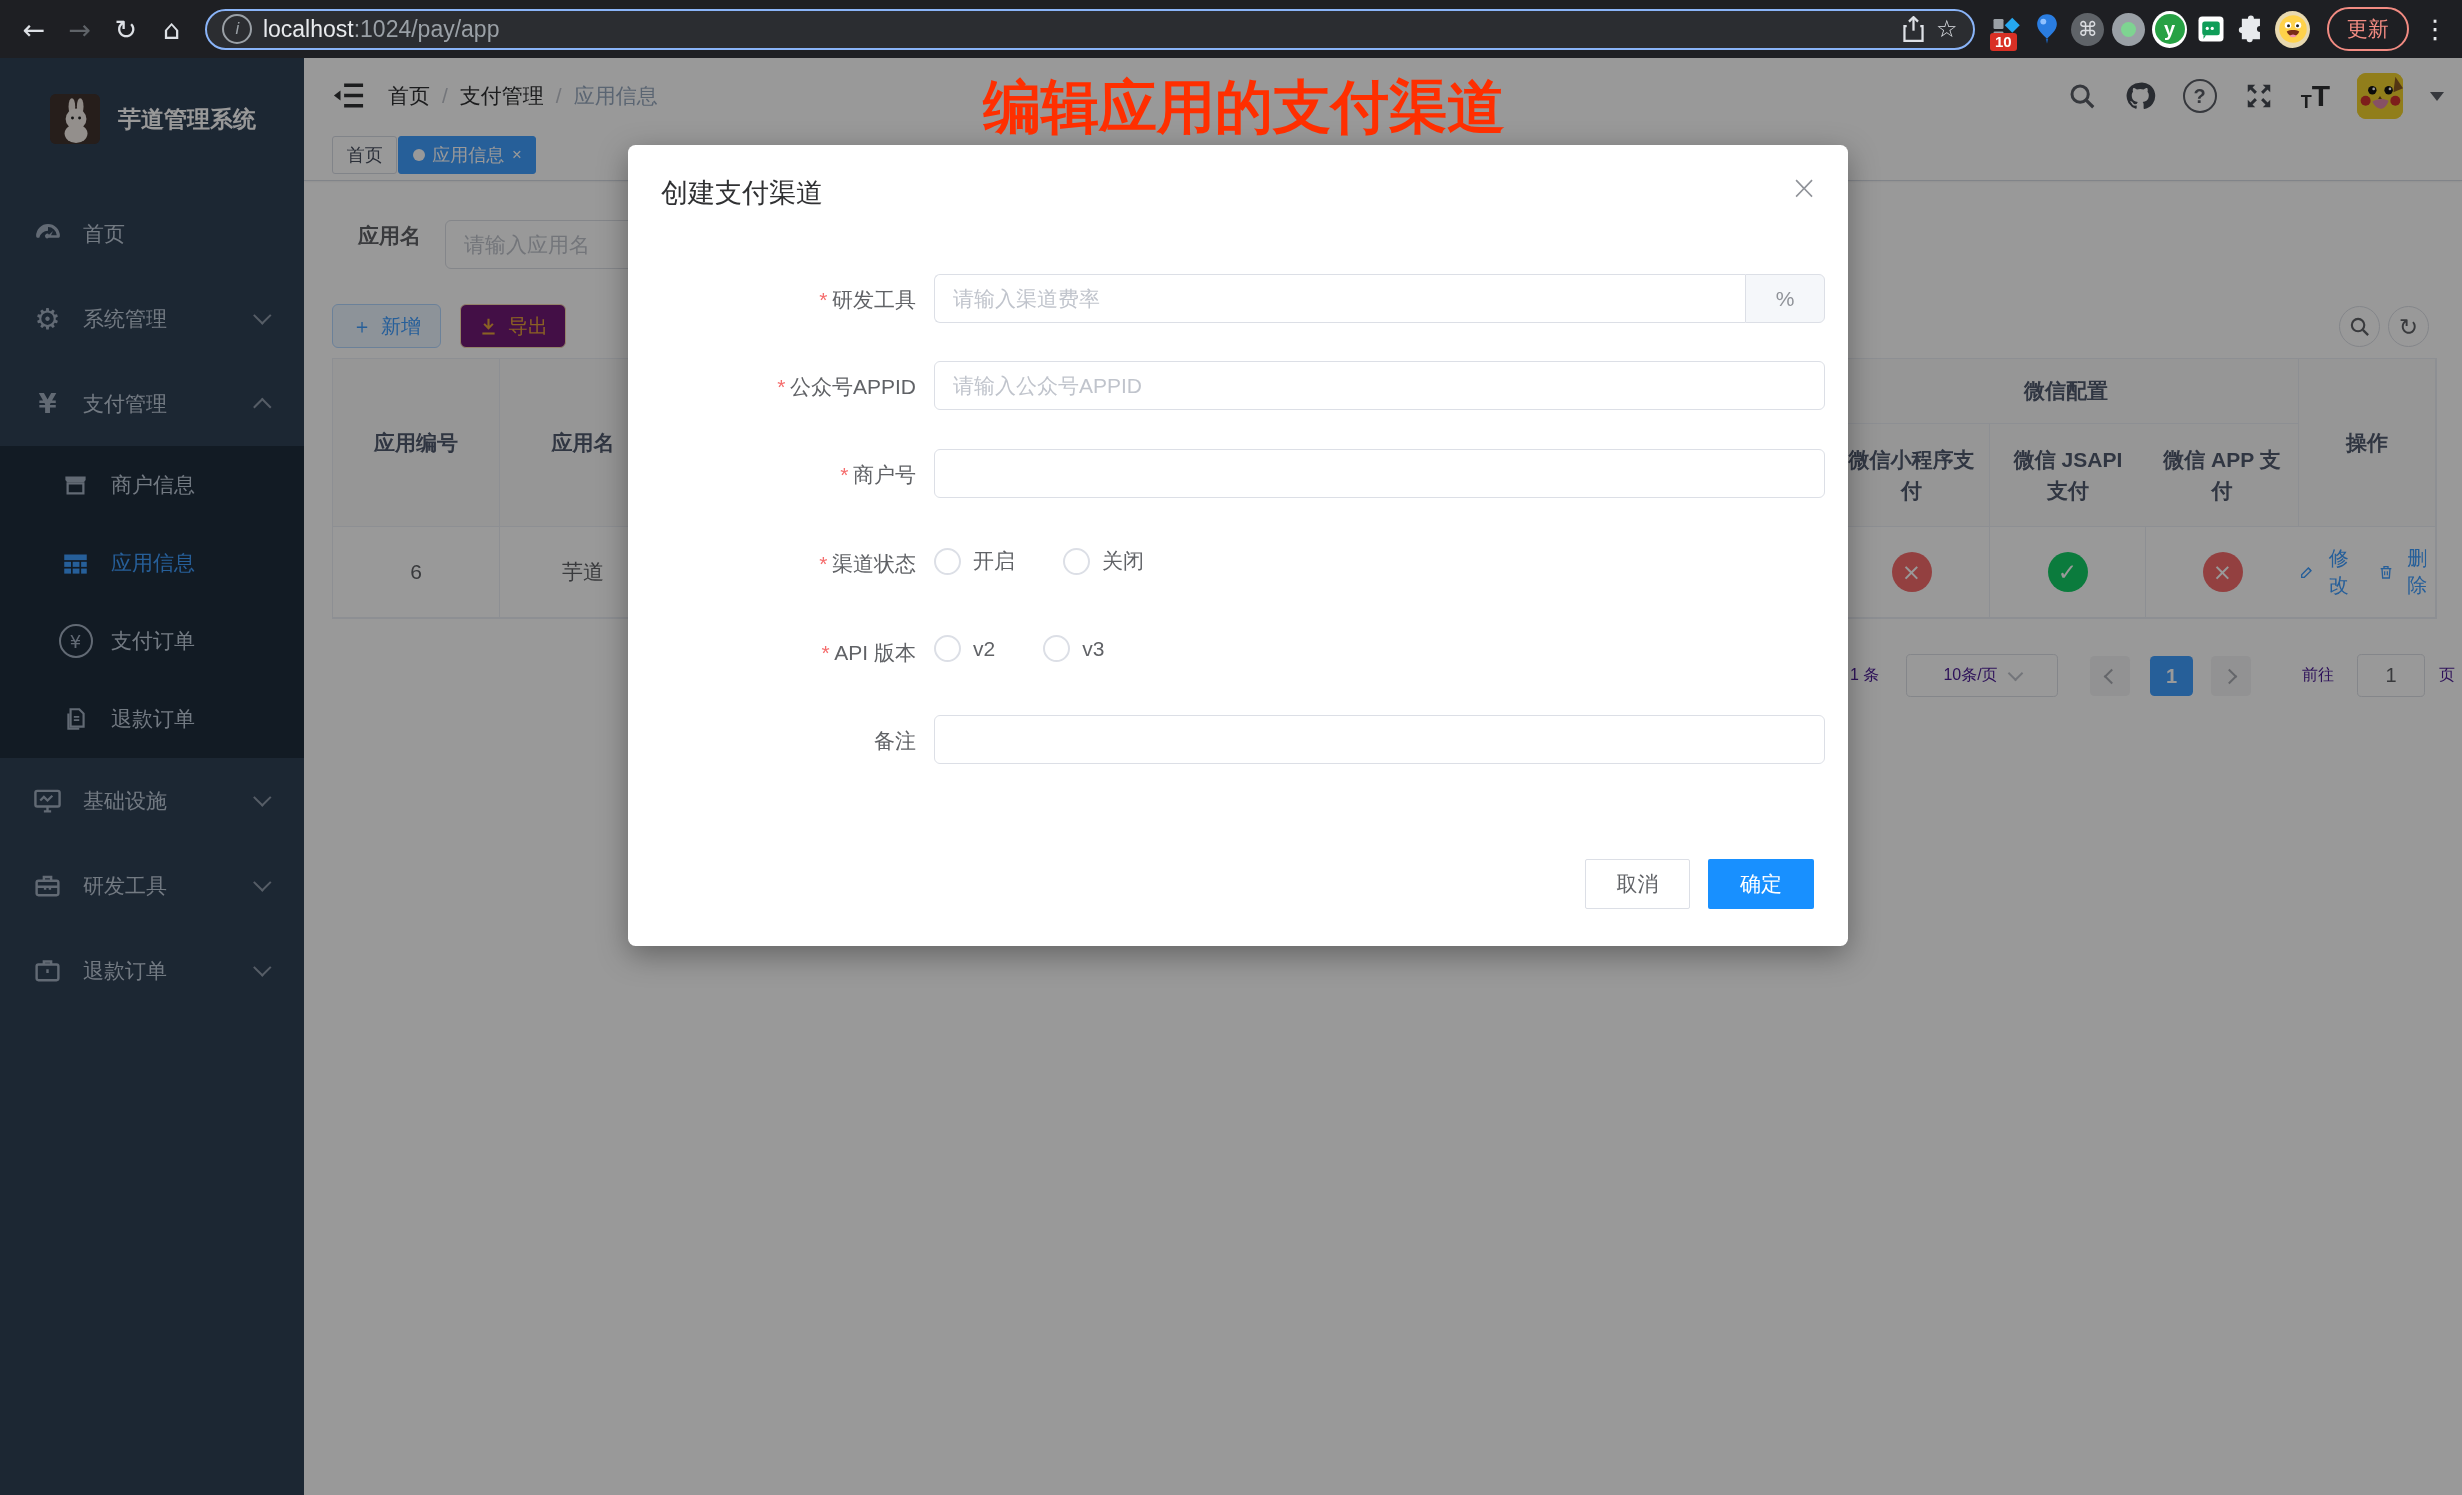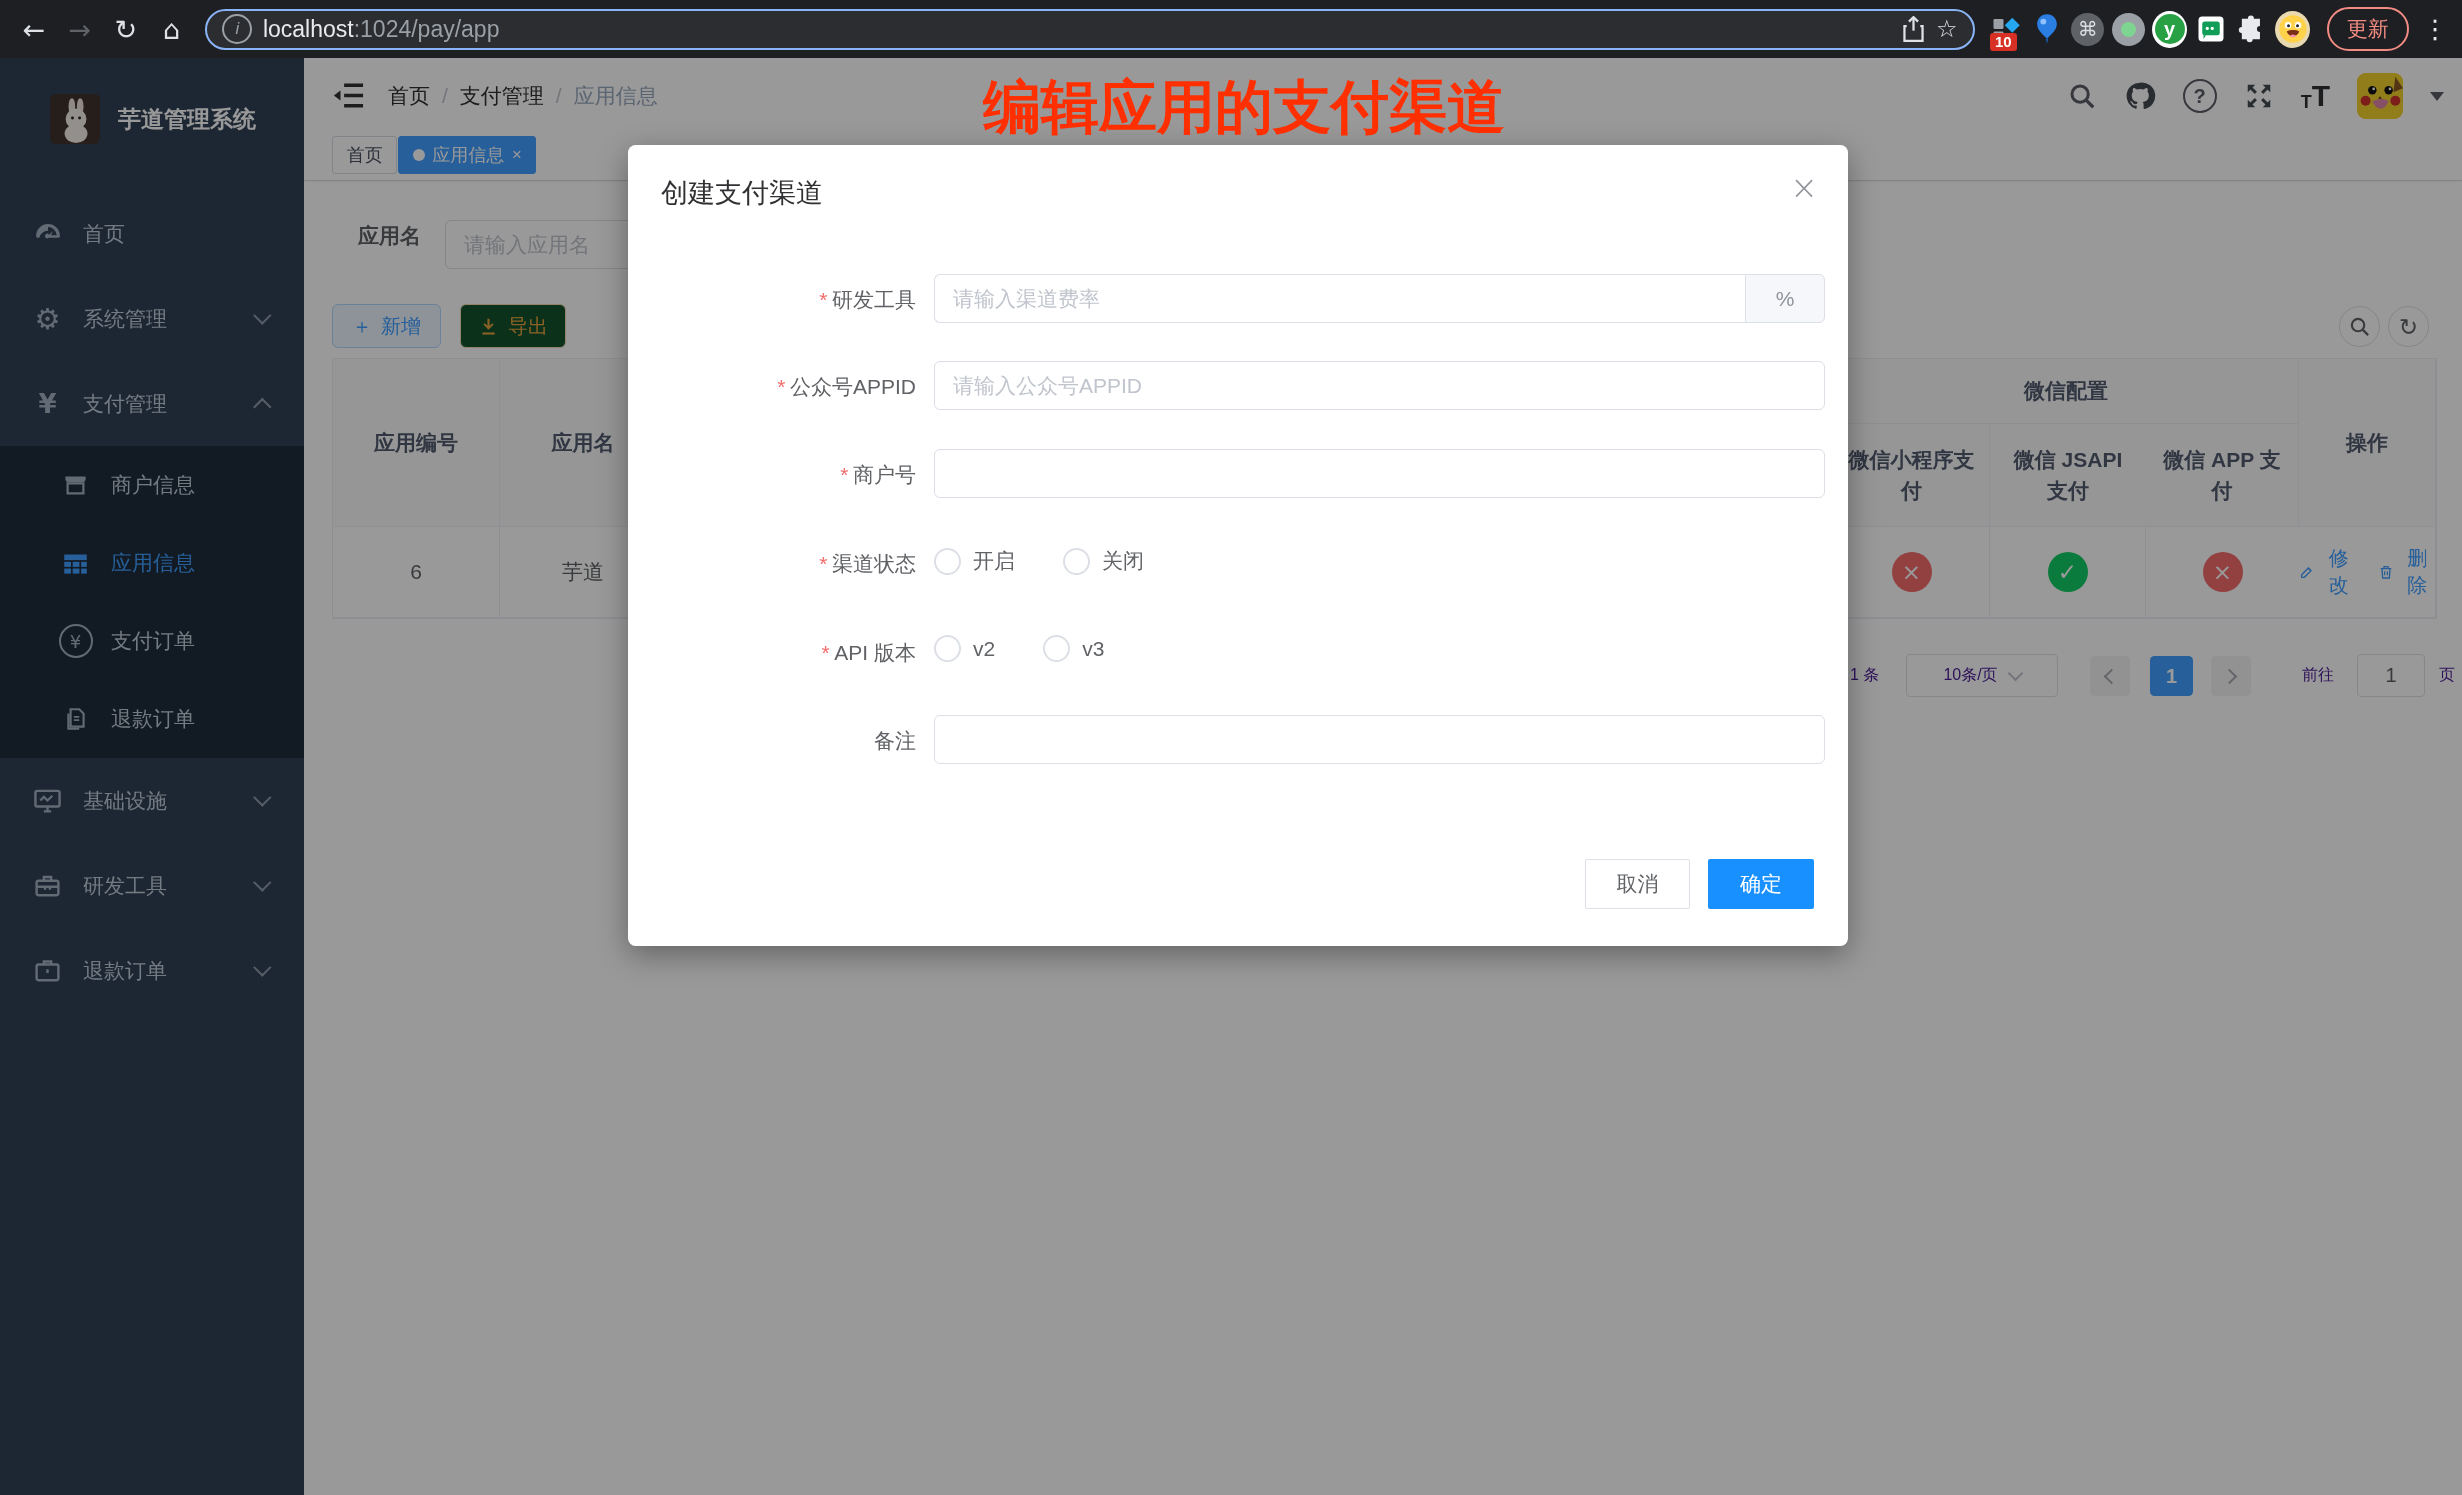--- a/index.html
+++ b/index.html
@@ -80,21 +80,21 @@
   .tag-x{font-size:16.7px;}
 
   
   .q-label{position:absolute;left:54px;top:164px;font-size:21px;font-weight:700;color:#606266;}
   .q-input{position:absolute;left:141px;top:162px;width:350px;height:49px;box-sizing:border-box;
     border:0.8px solid #dcdfe6;border-radius:6px;font-size:21px;color:#606266;padding:0 18px;outline:none;}
   .q-input::placeholder{color:#c0c4cc;}
   .btn{position:absolute;top:246px;height:44px;box-sizing:border-box;border-radius:6px;font-size:20px;
     display:flex;align-items:center;justify-content:center;gap:9px;}
   .btn.add{left:28px;width:109px;background:#ecf5ff;border:0.8px solid #b3d8ff;color:#409eff;}
-  .btn.exp{left:156px;width:106px;background:#14532d;border:0.8px solid #f5dab1;color:#e6a23c;}
+  .btn.exp{left:156px;width:106px;background:#701a75;border:0.8px solid #f5dab1;color:#e6a23c;}
   .circle-btn{position:absolute;top:248px;width:41px;height:41px;border-radius:50%;border:0.8px solid #dcdfe6;
     background:#fff;color:#606266;display:flex;align-items:center;justify-content:center;box-sizing:border-box;}
   .circle-btn.search{left:2035px;}
   .circle-btn.refresh{left:2084px;font-size:23px;font-family:"DejaVu Sans",sans-serif;}
 
   
   .table{position:absolute;left:28px;top:300px;width:2105px;display:grid;
     grid-template-columns:167px 167px 1fr 156px 156px 153px 137px;
     grid-template-rows:65px 103px 91px;border:0.8px solid #ebeef5;box-sizing:border-box;background:#fff;}
   .cell{border-right:0.8px solid #ebeef5;border-bottom:0.8px solid #ebeef5;display:flex;

